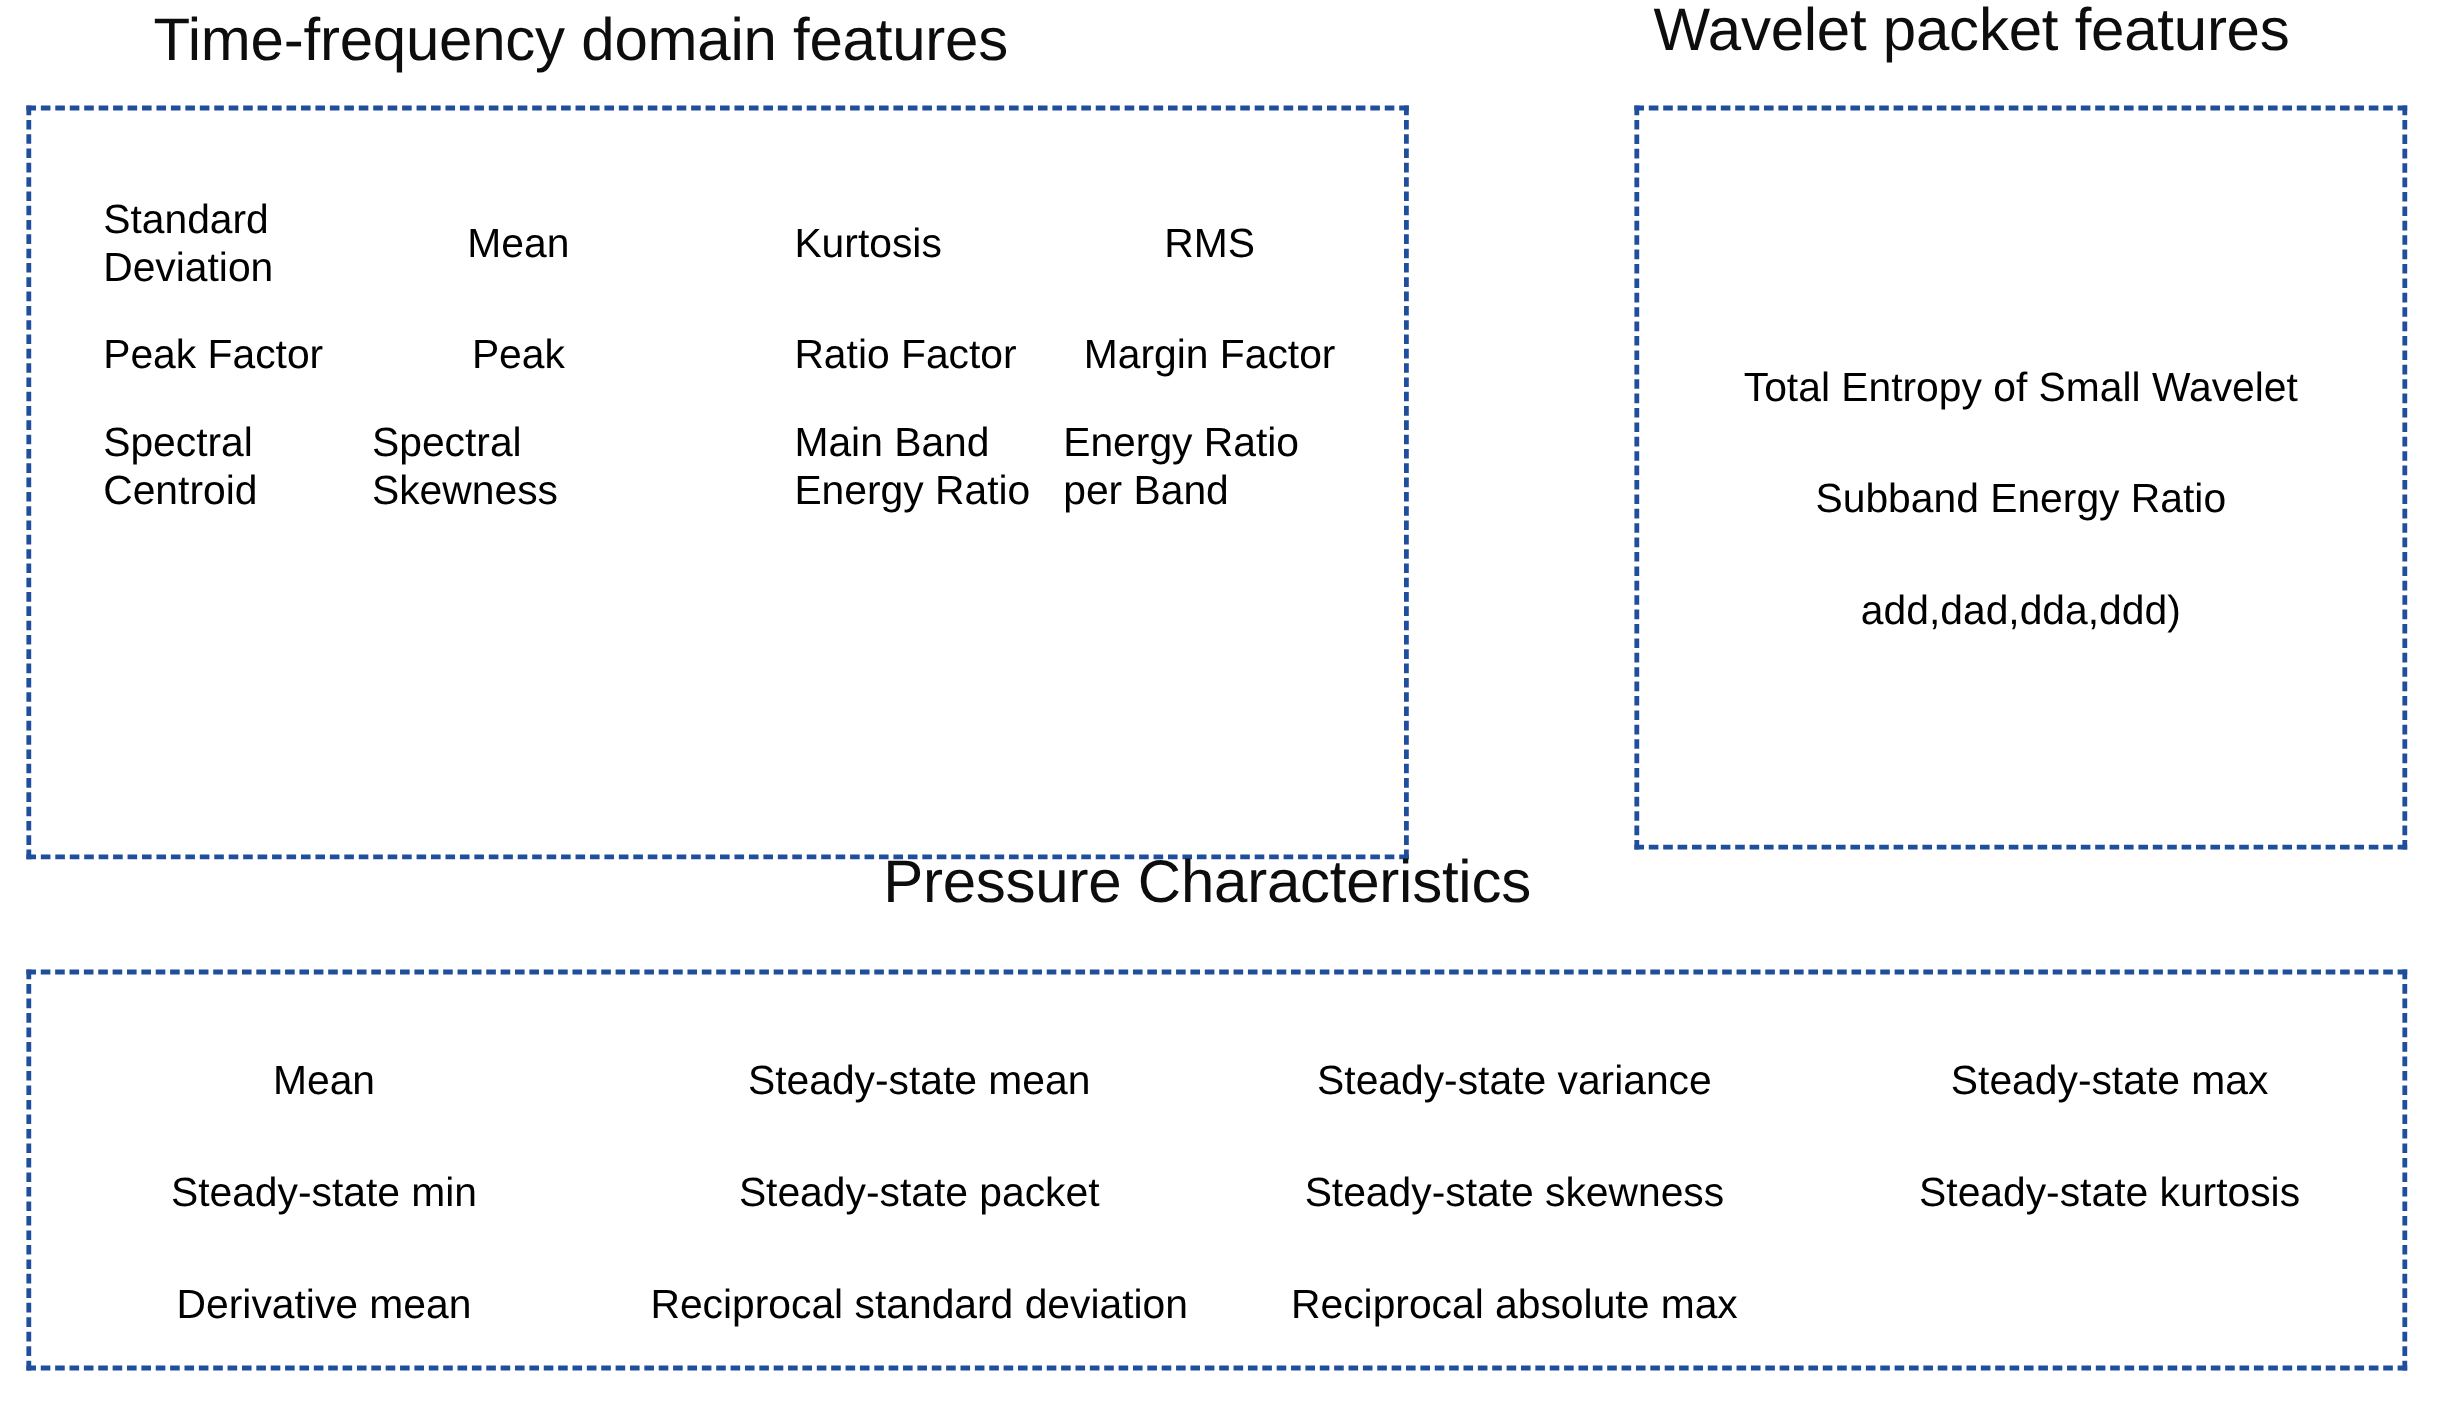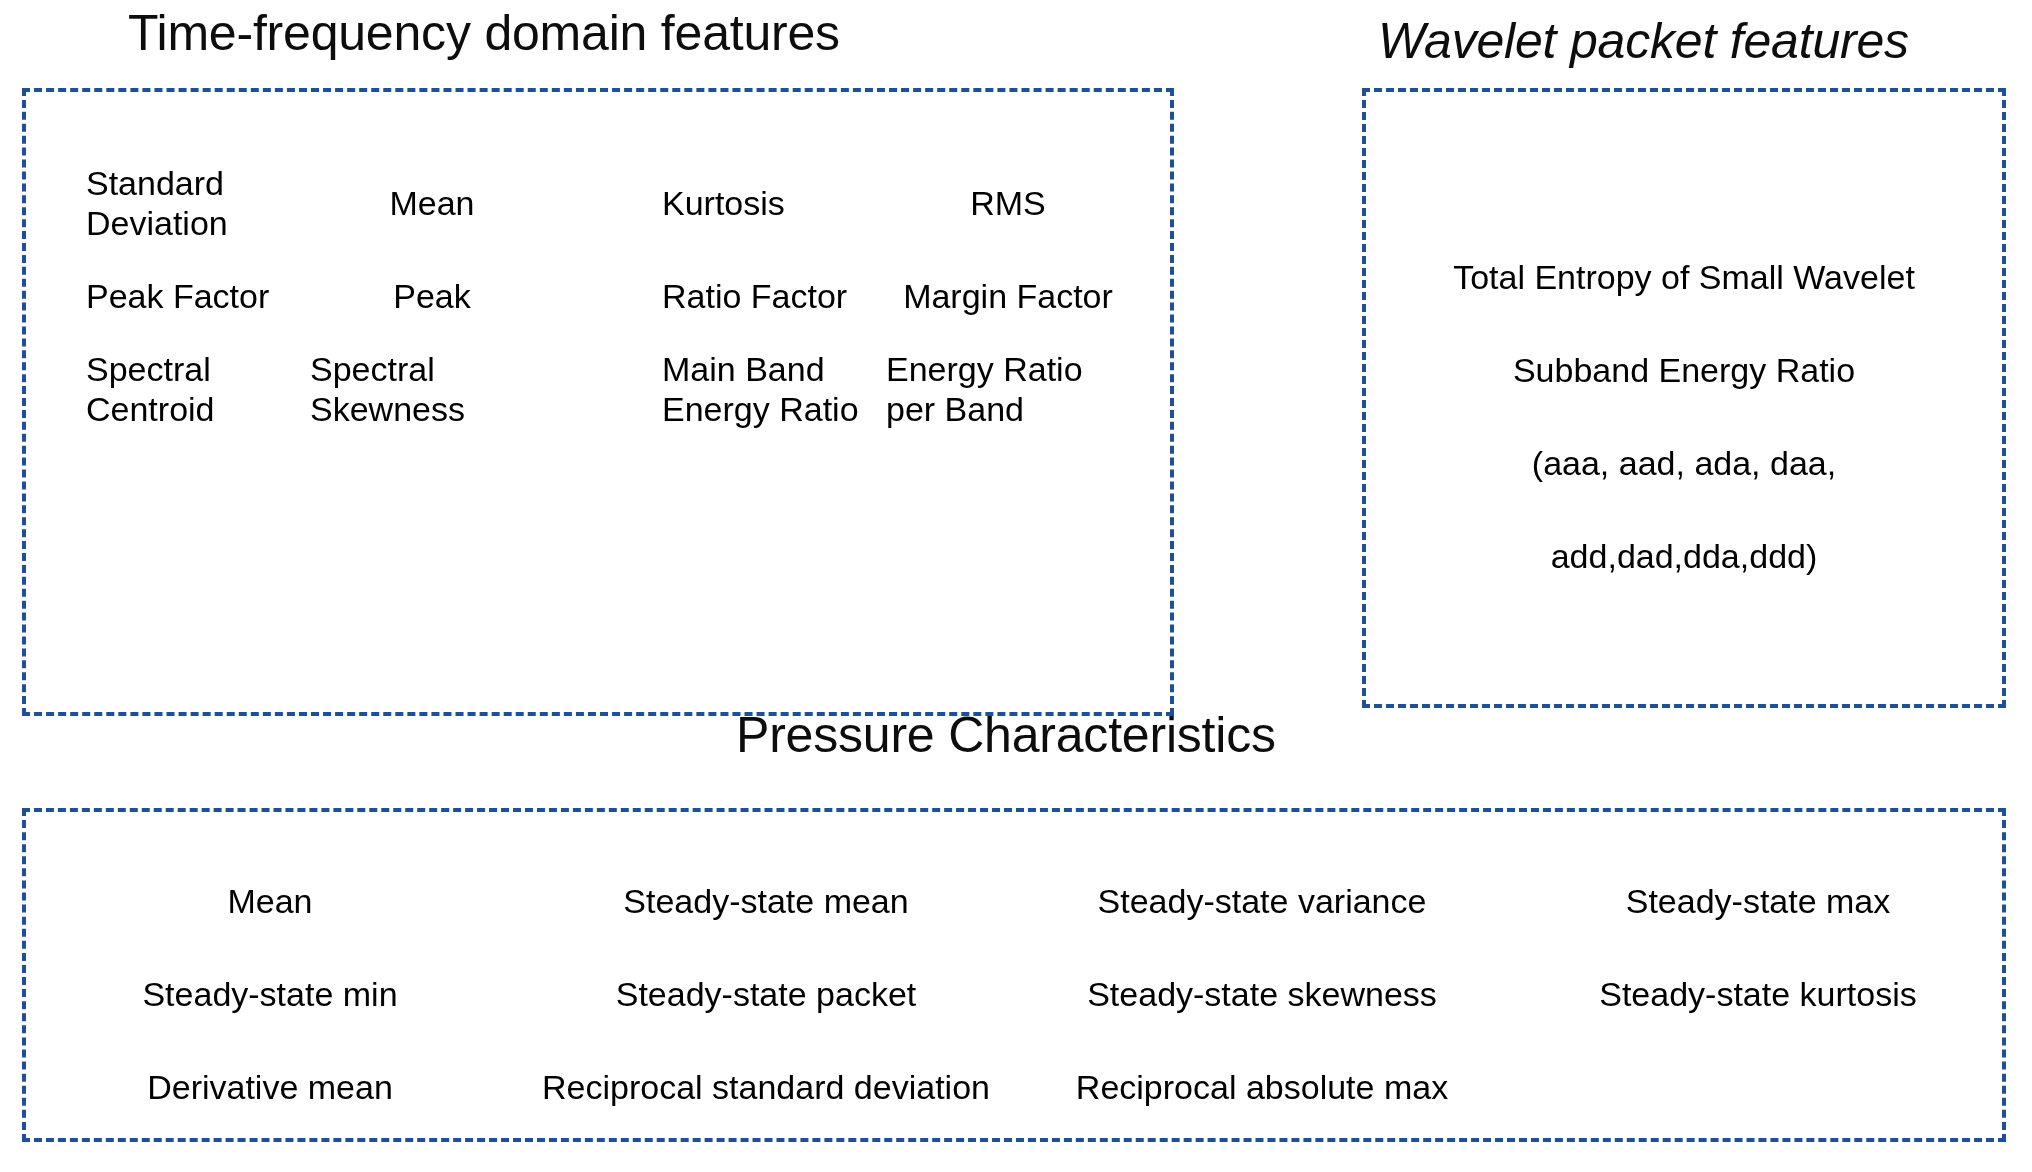--- a/index.html
+++ b/index.html
@@ -70,22 +70,21 @@
     padding-left: 64px;
   }
   #grid-timefreq .cell.right {
     justify-content: center;
     padding-right: 44px;
   }
 
   
   #title-wavelet {
     left: 1378px;
-    top: 16px;
-    font-style: italic;
+    top: 0px;
   }
   #box-wavelet {
     left: 1362px;
     top: 88px;
     width: 644px;
     height: 620px;
   }
   #stack-wavelet {
     position: absolute;
     left: 1362px;
@@ -173,21 +172,20 @@
   <div class="cell right">Energy Ratio per Band</div>
 </div>
 
 <div class="group-title" id="title-wavelet">Wavelet packet features</div>
 
 <div class="dashed-box" id="box-wavelet"></div>
 
 <div id="stack-wavelet">
   <div class="wline">Total Entropy of Small Wavelet</div>
   <div class="wline">Subband Energy Ratio</div>
-  <div class="wline">(aaa, aad, ada, daa,</div>
   <div class="wline">add,dad,dda,ddd)</div>
 </div>
 
 <div class="group-title" id="title-pressure">Pressure Characteristics</div>
 
 <div class="dashed-box" id="box-pressure"></div>
 
 <div id="grid-pressure">
   <div class="cell">Mean</div>
   <div class="cell">Steady-state mean</div>

